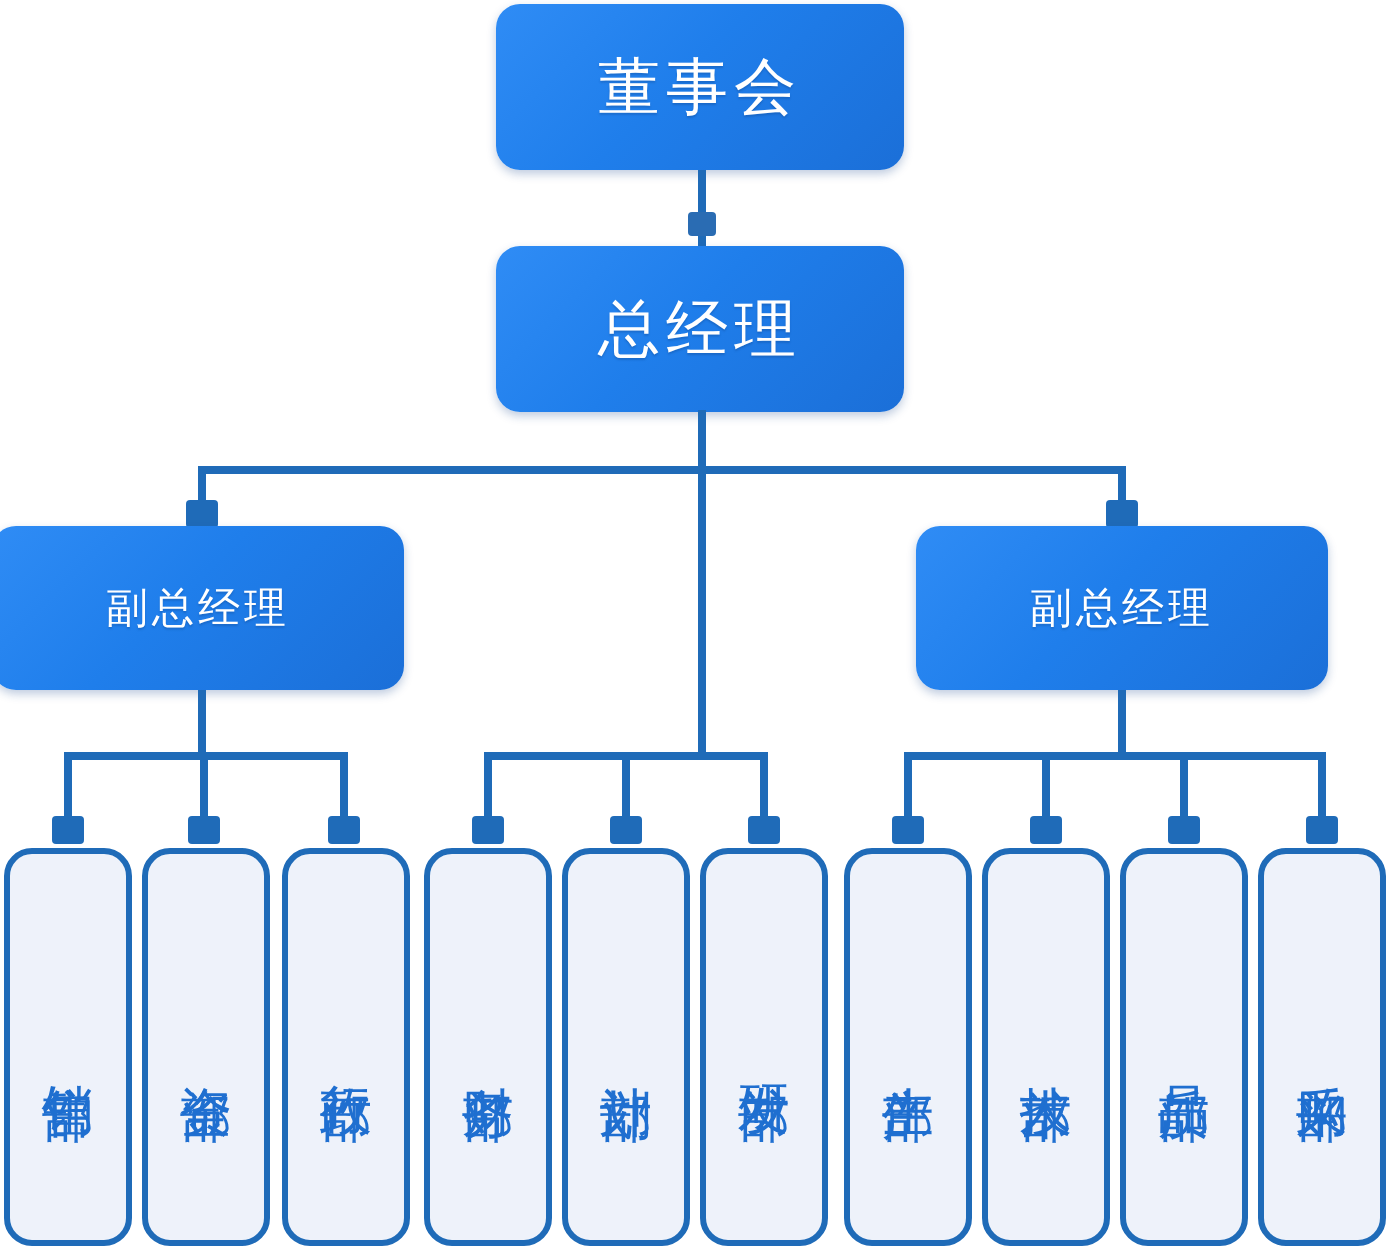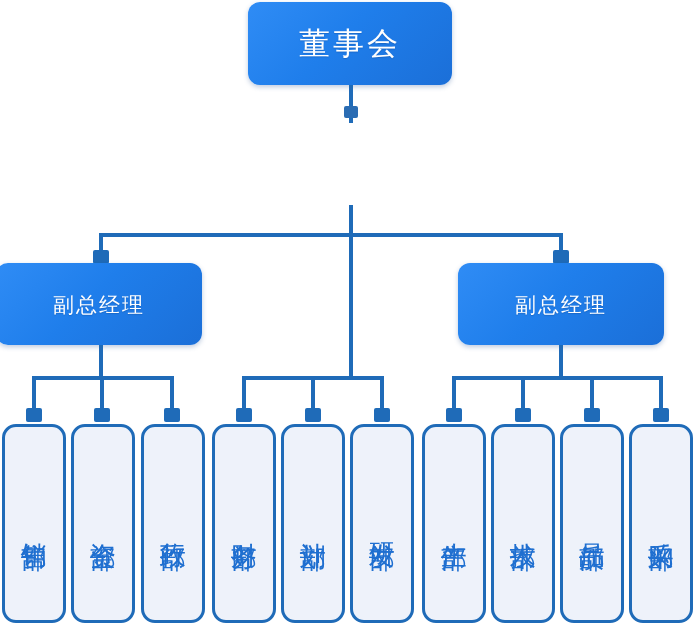--- a/index.html
+++ b/index.html
@@ -81,20 +81,23 @@
 
 <div id="chart">
 
   <div class="node-exec lvl1" style="left:248px;top:2px;width:204px;height:83px;">
     <span class="label">董事会</span>
   </div>
 
   <div class="conn conn-v" style="left:349px;top:85px;width:4px;height:38px;"></div>
   <div class="plug-sm" style="left:344px;top:106px;"></div>
 
+  <div class="node-exec lvl2" style="left:248px;top:123px;width:204px;height:83px;">
+    <span class="label">总经理</span>
+  </div>
 
   <div class="conn conn-v" style="left:349px;top:205px;width:4px;height:32px;"></div>
 
   <div class="conn conn-h" style="left:99px;top:233px;width:464px;height:4px;"></div>
 
   <div class="conn conn-v" style="left:99px;top:233px;width:4px;height:24px;"></div>
   <div class="plug" style="left:93px;top:250px;"></div>
 
   <div class="conn conn-v" style="left:559px;top:233px;width:4px;height:24px;"></div>
   <div class="plug" style="left:553px;top:250px;"></div>

